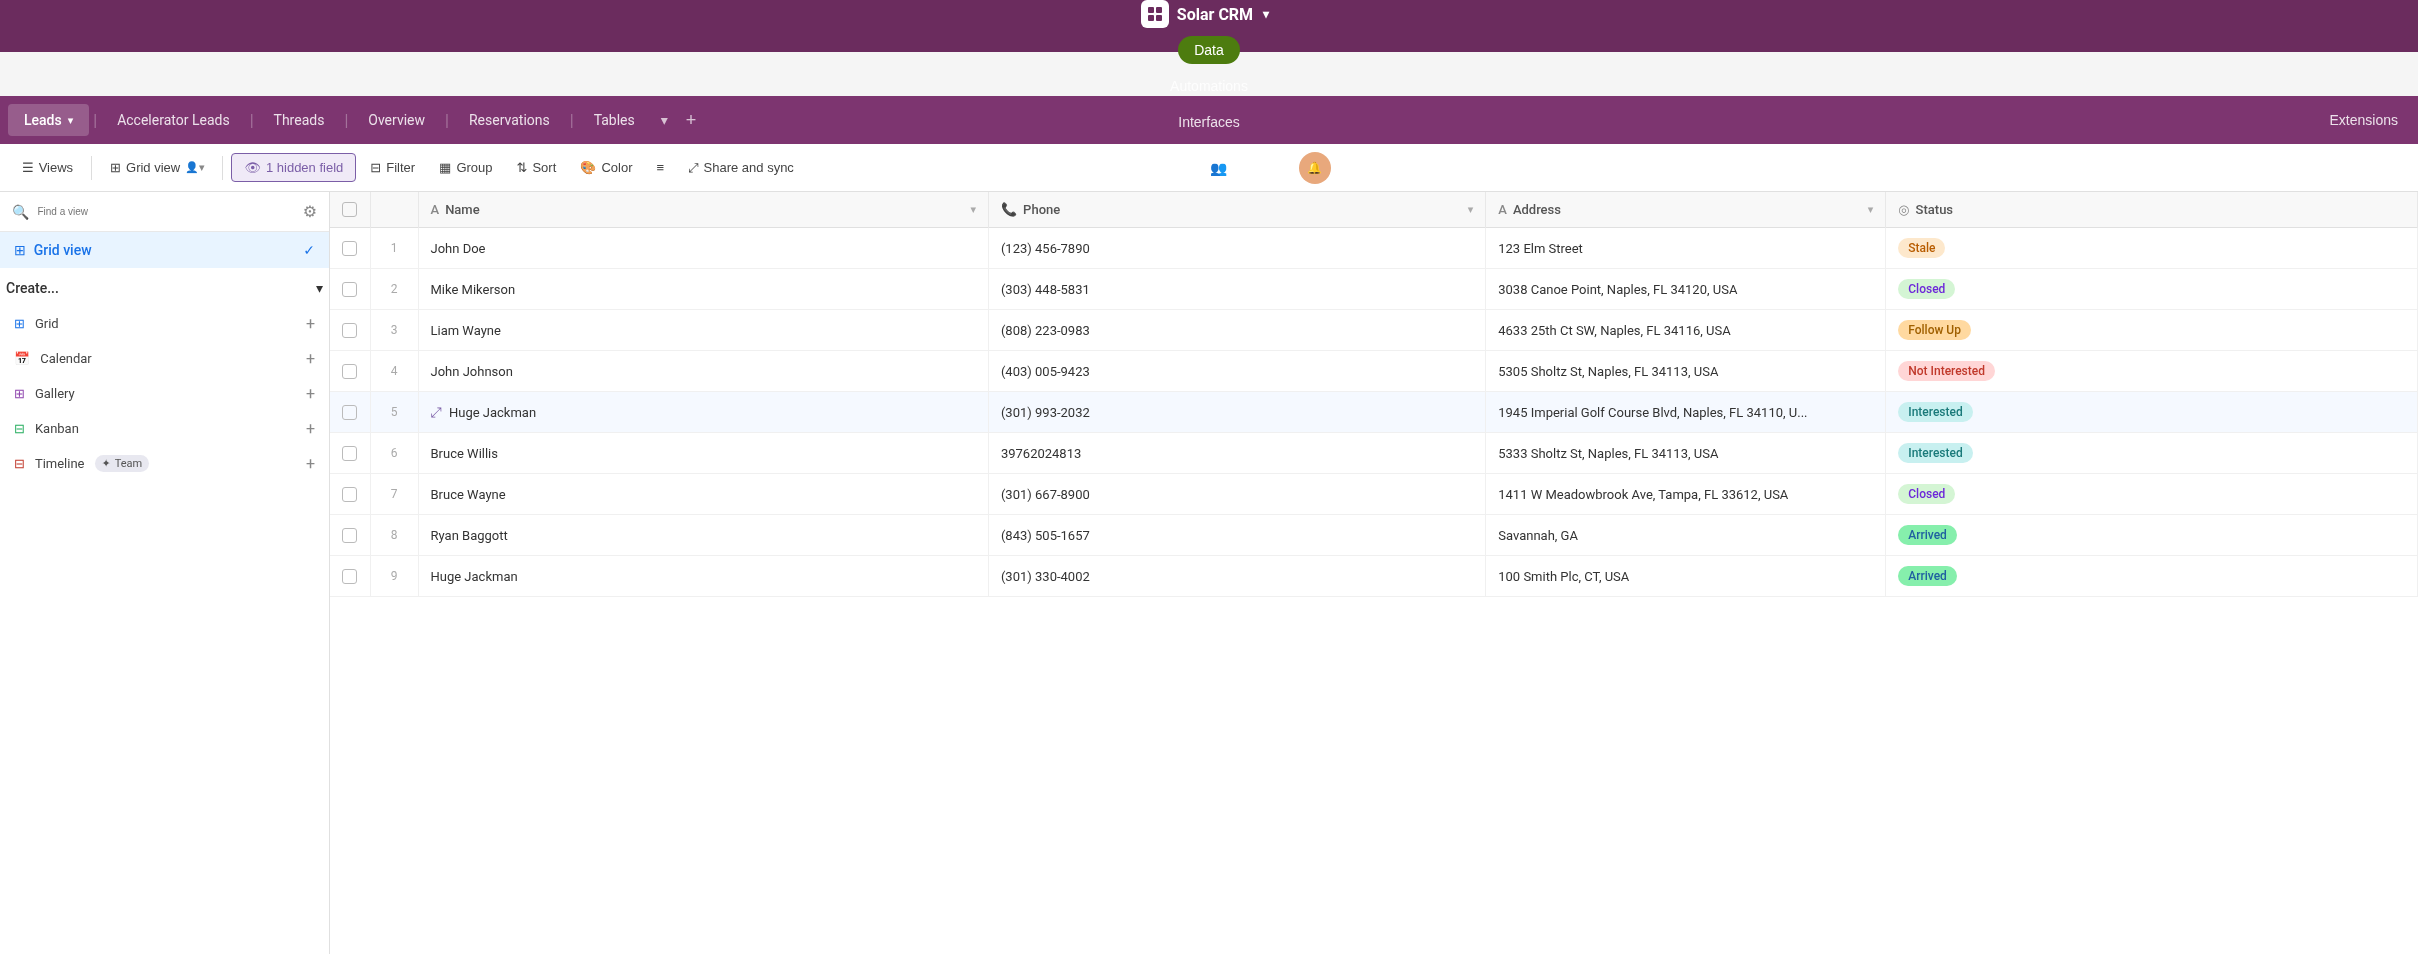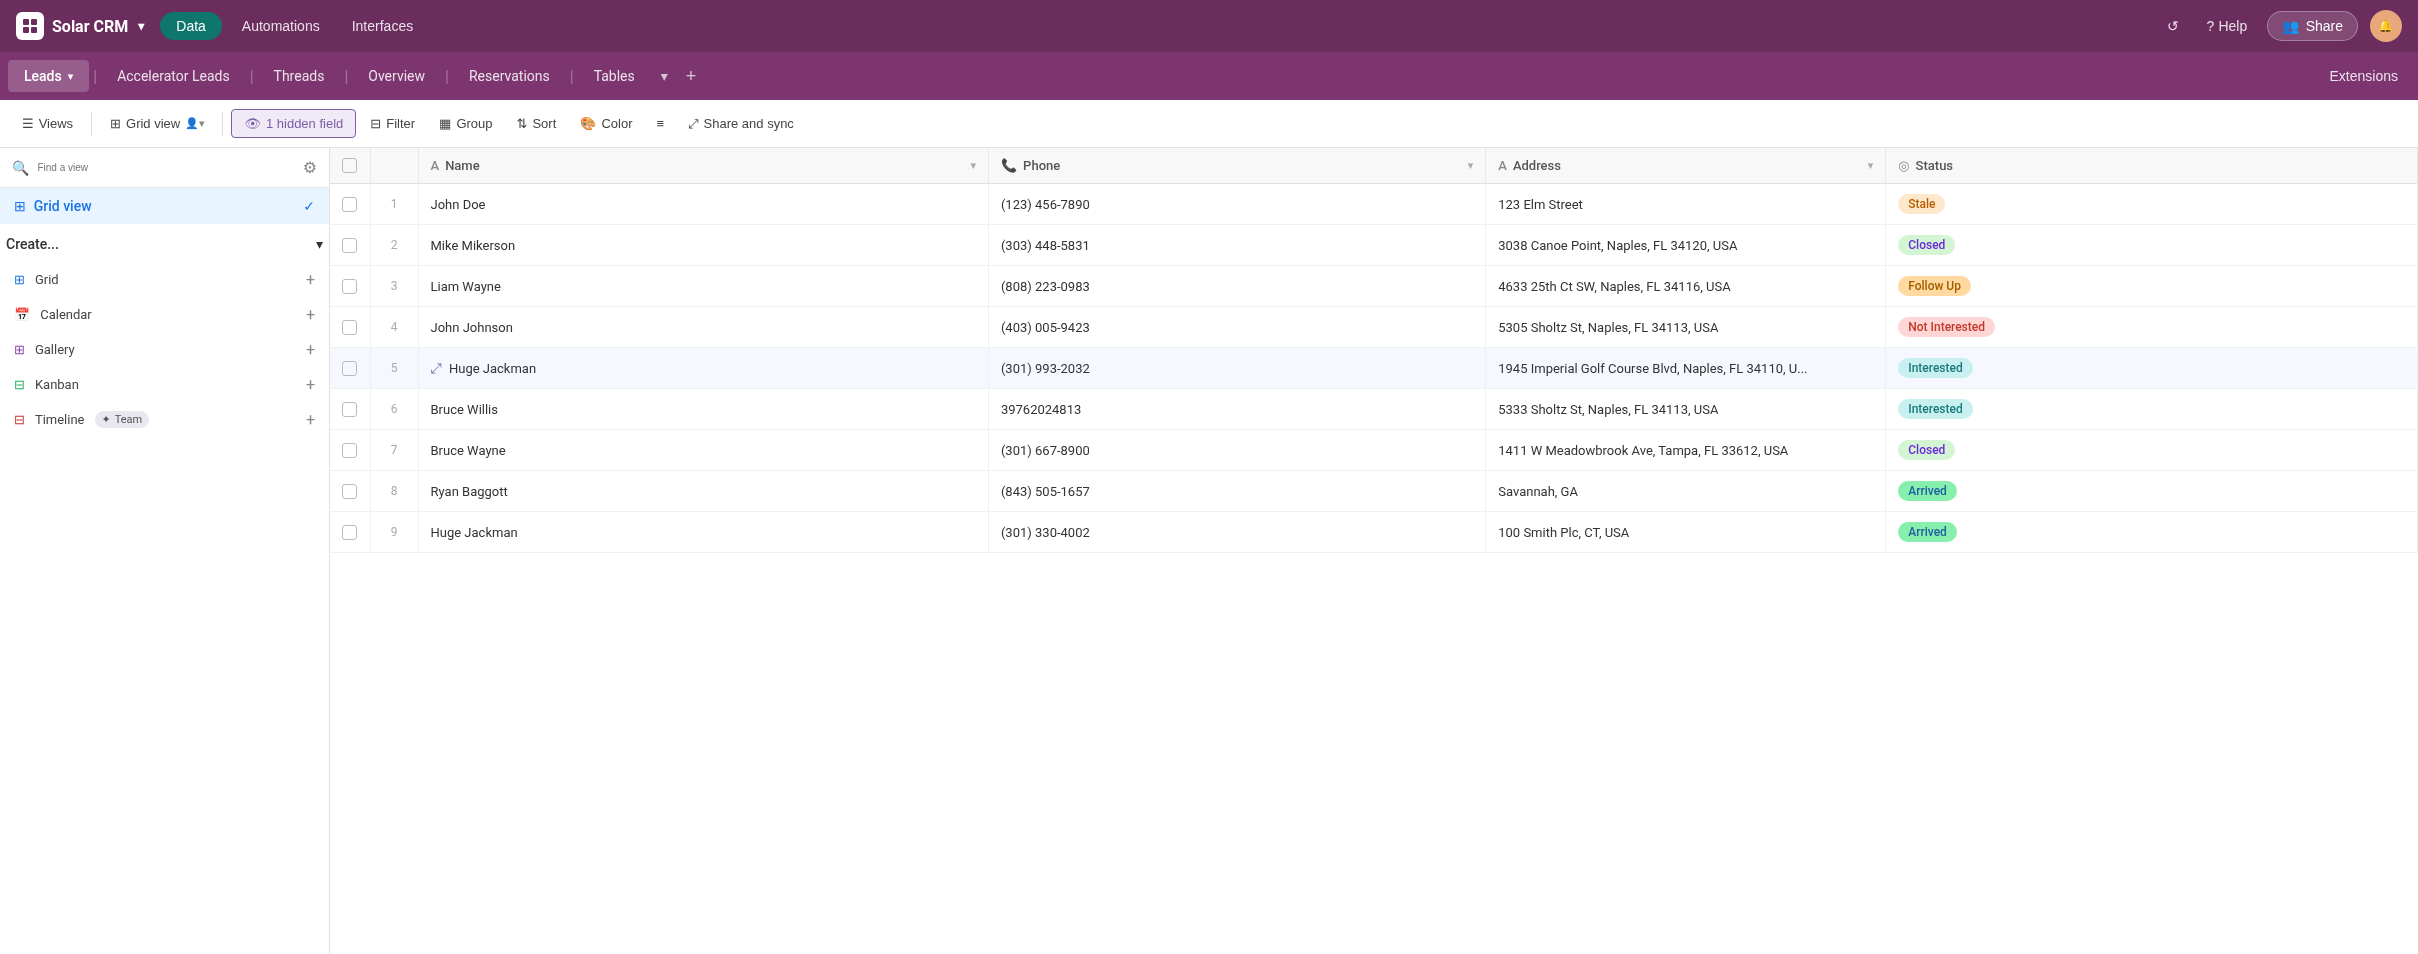--- a/index.html
+++ b/index.html
@@ -6,20 +6,21 @@
     body { font-family: -apple-system, BlinkMacSystemFont, 'Segoe UI', Roboto, sans-serif; font-size: 14px; background: #f5f5f5; overflow: hidden; }
 
     
     .top-nav {
       background: #6b2c5e;
       display: flex;
       align-items: center;
       height: 52px;
       padding: 0 16px;
       gap: 8px;
+      flex-direction: column;
     }
     .logo-area {
       display: flex;
       align-items: center;
       gap: 8px;
       color: white;
       font-weight: 700;
       font-size: 16px;
       margin-right: 8px;
     }
@@ -37,21 +38,21 @@
     .nav-btn {
       background: #8a3d78;
       color: white;
       border: none;
       border-radius: 20px;
       padding: 6px 16px;
       font-size: 14px;
       cursor: pointer;
       font-weight: 500;
     }
-    .nav-btn.active { background: #0f766e; }
+    .nav-btn.active { background: #4d7c0f; }
     .nav-link {
       color: rgba(255,255,255,0.85);
       background: none;
       border: none;
       font-size: 14px;
       cursor: pointer;
       padding: 6px 12px;
     }
     .nav-spacer { flex: 1; }
     .nav-right {
@@ -96,20 +97,21 @@
     }
 
     
     .tab-bar {
       background: #7d3570;
       display: flex;
       align-items: center;
       height: 48px;
       padding: 0 8px;
       gap: 2px;
+      margin-top: 44px;
     }
     .tab-item {
       color: rgba(255,255,255,0.85);
       padding: 8px 16px;
       cursor: pointer;
       border-radius: 4px;
       font-size: 14px;
       display: flex;
       align-items: center;
       gap: 6px;

